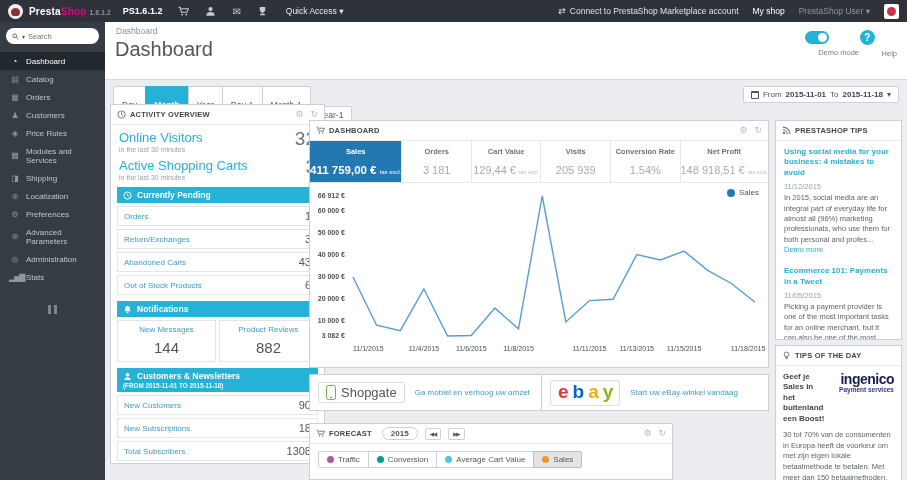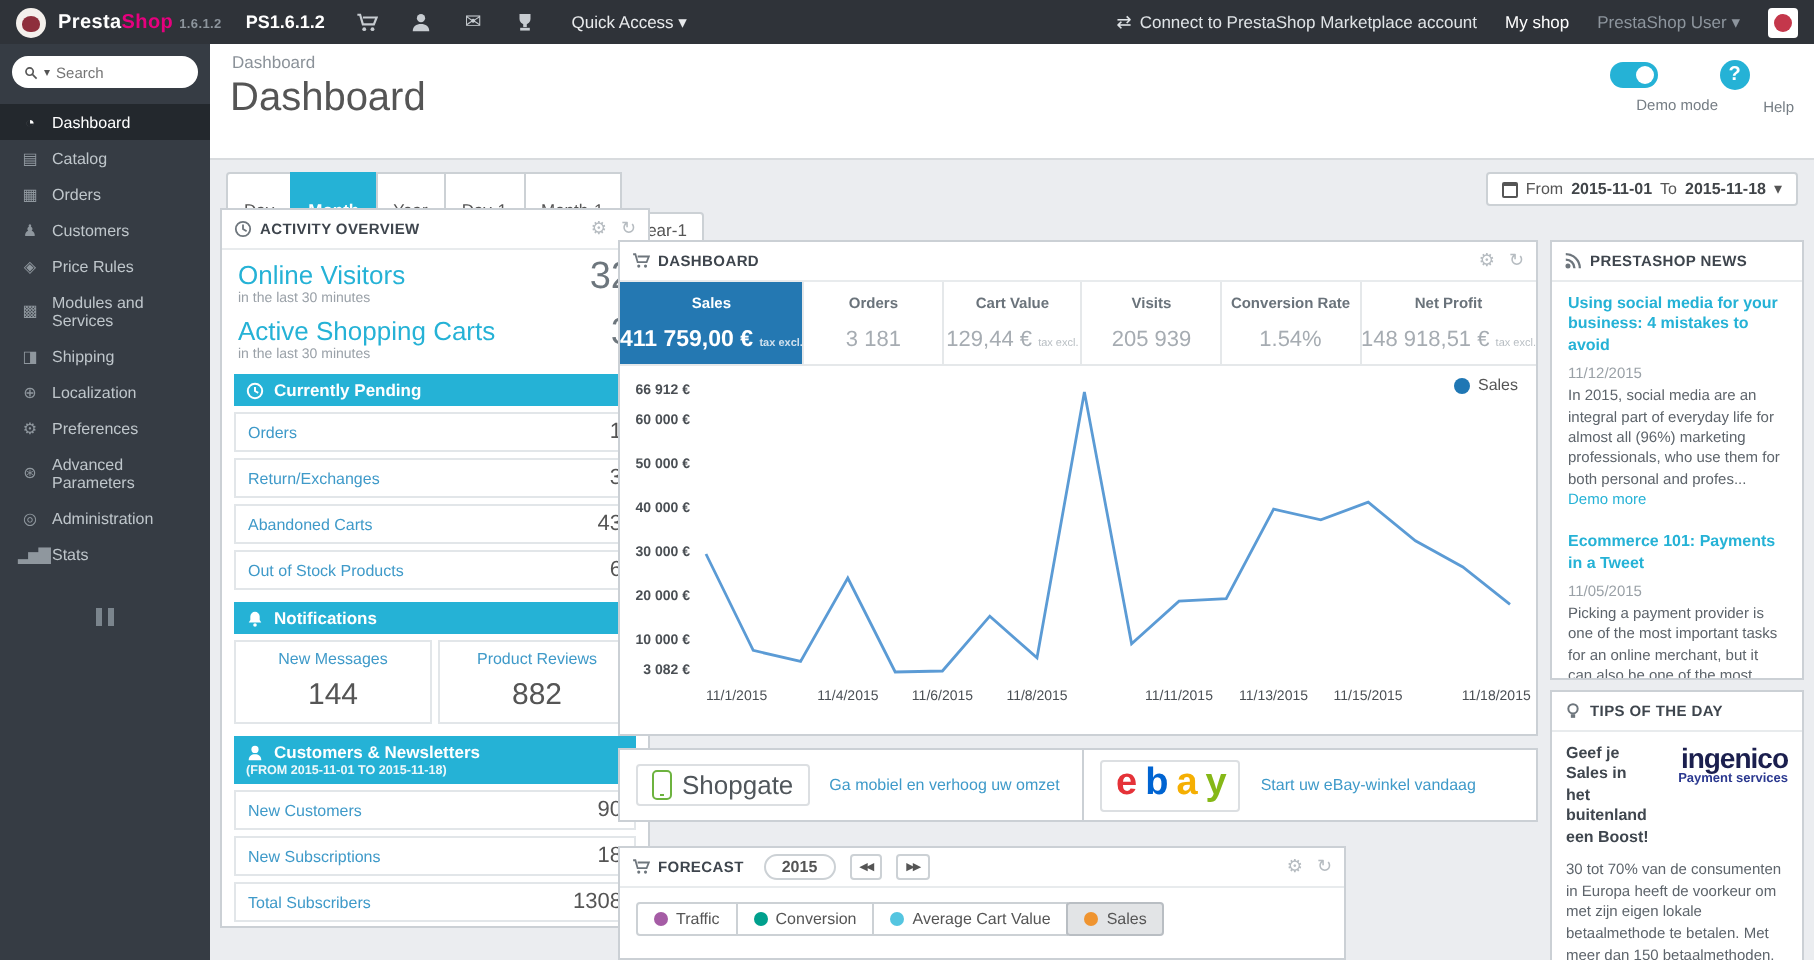--- a/index.html
+++ b/index.html
@@ -514,21 +514,21 @@
     </div>
 
     <div class="panel" style="left:670px; top:40px; width:127px; height:220px; overflow:hidden;">
       <div class="panel-h">
         <span class="icon-svg">
           <svg viewBox="0 0 10 10">
               <circle cx="2.2" cy="7.8" r="1.4" fill="#6e767d"></circle>
               <path d="M1 4.2a4.8 4.8 0 0 1 4.8 4.8M1 1.2a7.8 7.8 0 0 1 7.8 7.8" fill="none" stroke="#6e767d" stroke-width="1.3"></path>
             </svg>
         </span>
-        <span class="title">PRESTASHOP NEWS</span>
+        <span class="title">PRESTASHOP TIPS</span>
       </div>
       <div class="news-body">
         <div class="art">
           <div class="art-title">Using social media for your business: 4 mistakes to avoid</div>
           <div class="art-date">11/12/2015</div>
           <div class="art-ex"><span>In 2015, social media are an integral part of everyday life for almost all (96%) marketing professionals, who use them for both personal and profes... </span><span class="read-more">Demo more</span></div>
         </div>
         <div class="art">
           <div class="art-title">Ecommerce 101: Payments in a Tweet</div>
           <div class="art-date">11/05/2015</div>

